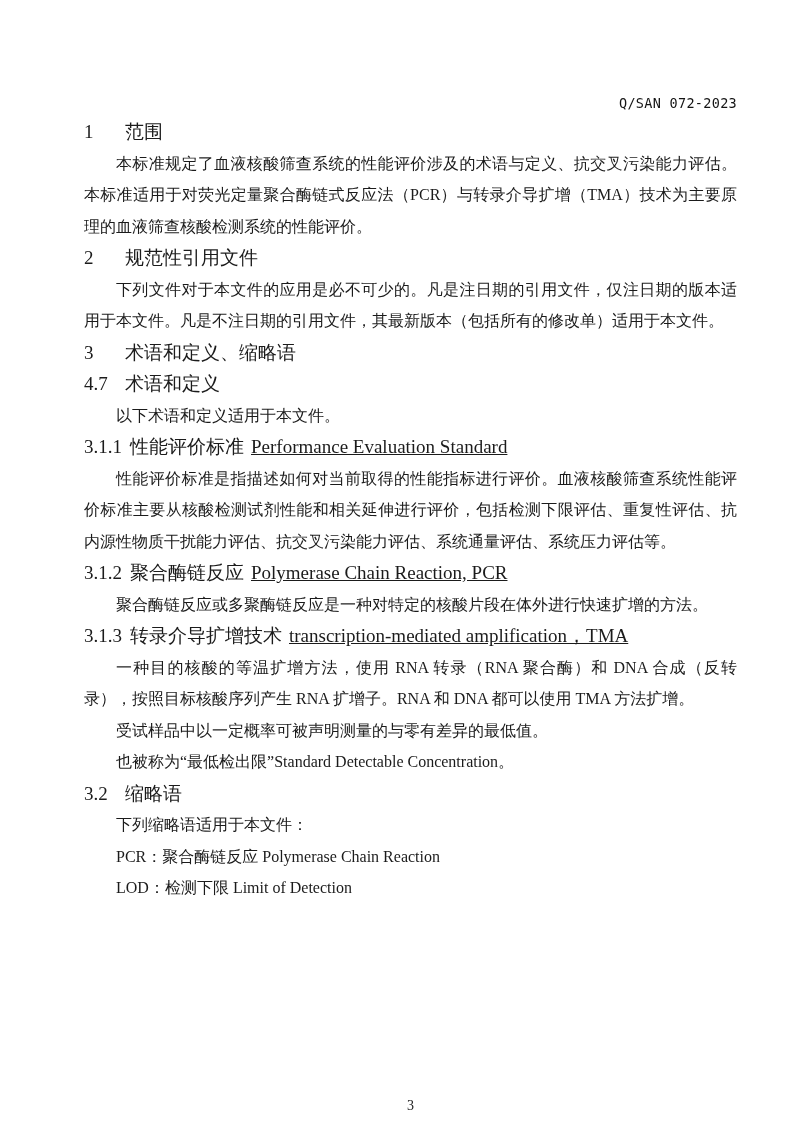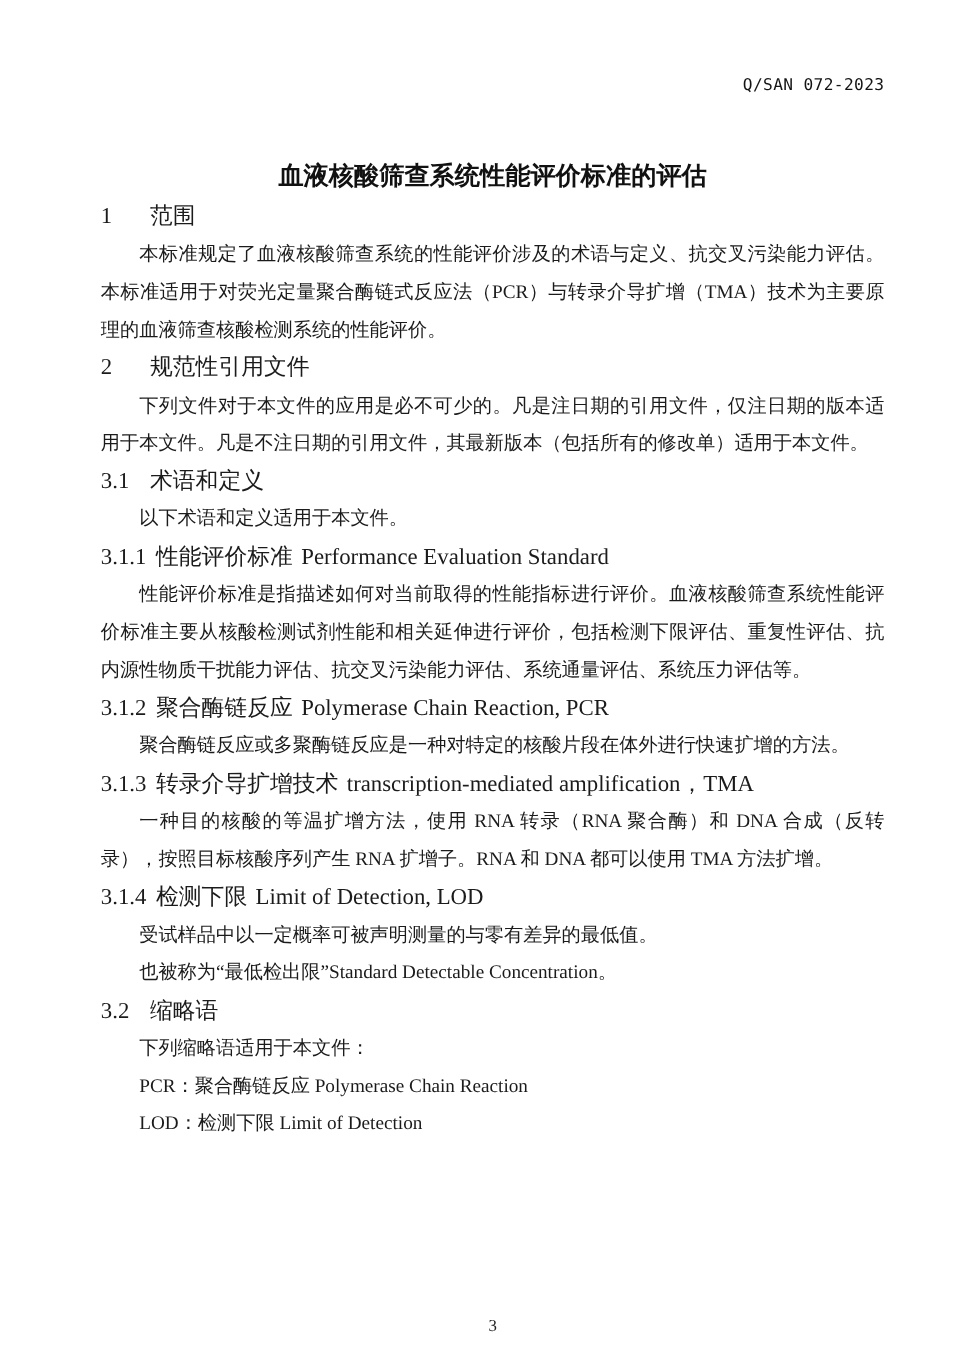--- a/index.html
+++ b/index.html
@@ -10,21 +10,21 @@
     font-family: "Liberation Serif", "DejaVu Serif", serif;
     position: relative;
     overflow: hidden;
   }
   .page {
     position: absolute; top: 0; left: 0; right: 0; bottom: 0;
     padding: 0 63px 0 84px;
     box-sizing: border-box;
   }
   .doc-code {
-    margin-top: 64px;
+    margin-top: 96px;
     text-align: right;
     font-family: "DejaVu Sans Mono", "Liberation Mono", monospace;
     font-size: 13.5px;
     line-height: 15px;
     letter-spacing: 0.3px;
     color: #141414;
   }
   .doc-title {
     margin-top: 54px;
     text-align: center;
@@ -33,21 +33,21 @@
     line-height: 27px;
     color: #111;
   }
   .content {
     margin-top: 5px;
     font-size: 16px;
     line-height: 31.5px;
   }
   .hd { margin: 0; font-weight: normal; font-size: 19px; }
   .hd .num { display: inline-block; min-width: 33px; margin-right: 8px; }
-  .hd-en { margin-left: 7px; }
+  .hd-en { margin-left: 7px; text-decoration: underline; }
   .hd-en:empty { display: none; }
   .p {
     margin: 0;
     text-indent: 32px;
     text-align: justify;
   }
   .page-num {
     position: absolute;
     top: 1098px;
     left: 84px; right: 63px;
@@ -56,50 +56,49 @@
     color: #222;
   }
 </style>
 </head>
 <body>
 
 <div class="page">
 
   <div class="doc-code">Q/SAN 072-2023</div>
 
-  <div class="doc-title">血液核酸筛查系统性能评价标准的评估</div>
 
   <div class="content">
 
     <div class="hd"><span class="num">1</span><span class="hd-cn">范围</span></div>
 
     <p class="p">本标准规定了血液核酸筛查系统的性能评价涉及的术语与定义、抗交叉污染能力评估。本标准适用于对荧光定量聚合酶链式反应法（PCR）与转录介导扩增（TMA）技术为主要原理的血液筛查核酸检测系统的性能评价。</p>
 
     <div class="hd"><span class="num">2</span><span class="hd-cn">规范性引用文件</span></div>
 
     <p class="p">下列文件对于本文件的应用是必不可少的。凡是注日期的引用文件，仅注日期的版本适用于本文件。凡是不注日期的引用文件，其最新版本（包括所有的修改单）适用于本文件。</p>
 
+    <div class="hd"><span class="num">3</span><span class="hd-cn">术语和定义、缩略语</span></div>
 
-    <div class="hd"><span class="num">3.1</span><span class="hd-cn">术语和定义</span></div>
+    <div class="hd"><span class="num">4.7</span><span class="hd-cn">术语和定义</span></div>
 
     <p class="p">以下术语和定义适用于本文件。</p>
 
     <div class="hd"><span class="num">3.1.1</span><span class="hd-cn">性能评价标准</span><span class="hd-en">Performance Evaluation Standard</span></div>
 
     <p class="p">性能评价标准是指描述如何对当前取得的性能指标进行评价。血液核酸筛查系统性能评价标准主要从核酸检测试剂性能和相关延伸进行评价，包括检测下限评估、重复性评估、抗内源性物质干扰能力评估、抗交叉污染能力评估、系统通量评估、系统压力评估等。</p>
 
     <div class="hd"><span class="num">3.1.2</span><span class="hd-cn">聚合酶链反应</span><span class="hd-en">Polymerase Chain Reaction, PCR</span></div>
 
     <p class="p">聚合酶链反应或多聚酶链反应是一种对特定的核酸片段在体外进行快速扩增的方法。</p>
 
     <div class="hd"><span class="num">3.1.3</span><span class="hd-cn">转录介导扩增技术</span><span class="hd-en">transcription-mediated amplification，TMA</span></div>
 
     <p class="p">一种目的核酸的等温扩增方法，使用 RNA 转录（RNA 聚合酶）和 DNA 合成（反转录），按照目标核酸序列产生 RNA 扩增子。RNA 和 DNA 都可以使用 TMA 方法扩增。</p>
 
-    <div class="hd"><span class="num">3.1.4</span><span class="hd-cn">检测下限</span><span class="hd-en">Limit of Detection, LOD</span></div>
 
     <p class="p">受试样品中以一定概率可被声明测量的与零有差异的最低值。</p>
 
     <p class="p">也被称为“最低检出限”Standard Detectable Concentration。</p>
 
     <div class="hd"><span class="num">3.2</span><span class="hd-cn">缩略语</span></div>
 
     <p class="p">下列缩略语适用于本文件：</p>
 
     <p class="p">PCR：聚合酶链反应 Polymerase Chain Reaction</p>

